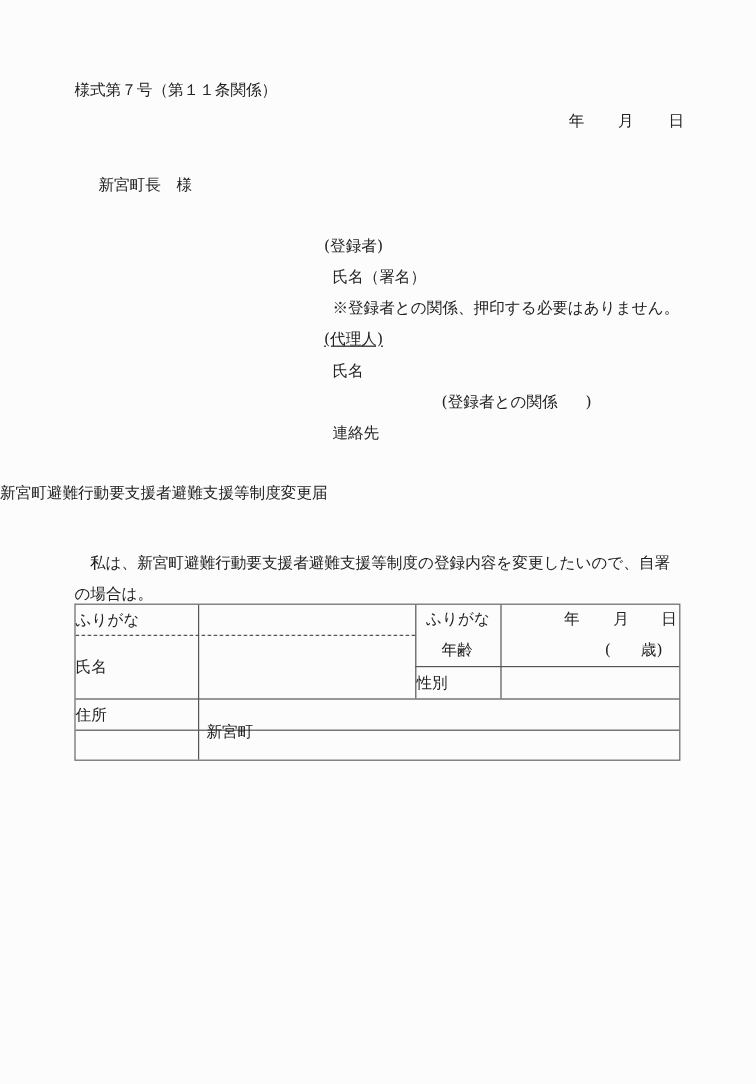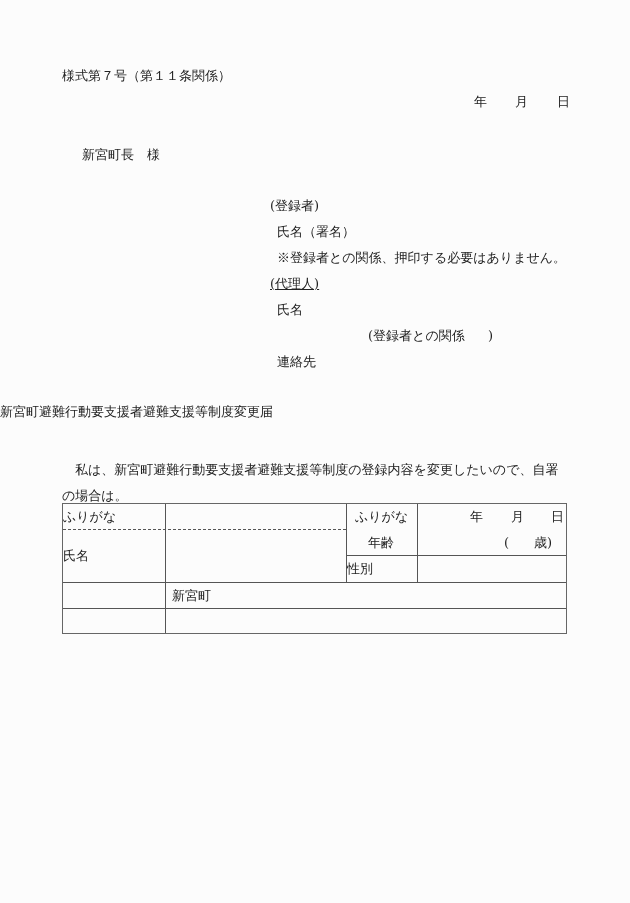--- a/index.html
+++ b/index.html
@@ -100,20 +100,23 @@
   <div class="t-text" style="left:441px; top:31px;">(</div>
   <div class="t-text" style="left:471px; top:31px;">歳)</div>
 
   <div class="cell center" style="left:284px; top:52px; width:70px; height:26px;">
     <span>性別</span>
   </div>
   <div class="cell" style="left:355px; top:52px; width:148px; height:26px; padding-left:6px;">
     <span></span>
   </div>
 
-  <div class="cell" style="left:103px; top:79px; width:400px; height:25px; padding-left:6px;">
+  <div class="cell center" style="left:0; top:79px; width:102px; height:25px;">
+    <span>住所</span>
+  </div>
+  <div class="cell" style="left:103px; top:93px; width:400px; height:25px; padding-left:6px;">
     <span>新宮町</span>
   </div>
 
   <div class="cell" style="left:103px; top:105px; width:400px; height:24px; padding-left:6px;">
     <span></span>
   </div>
 </div>
 
 </body></html>

